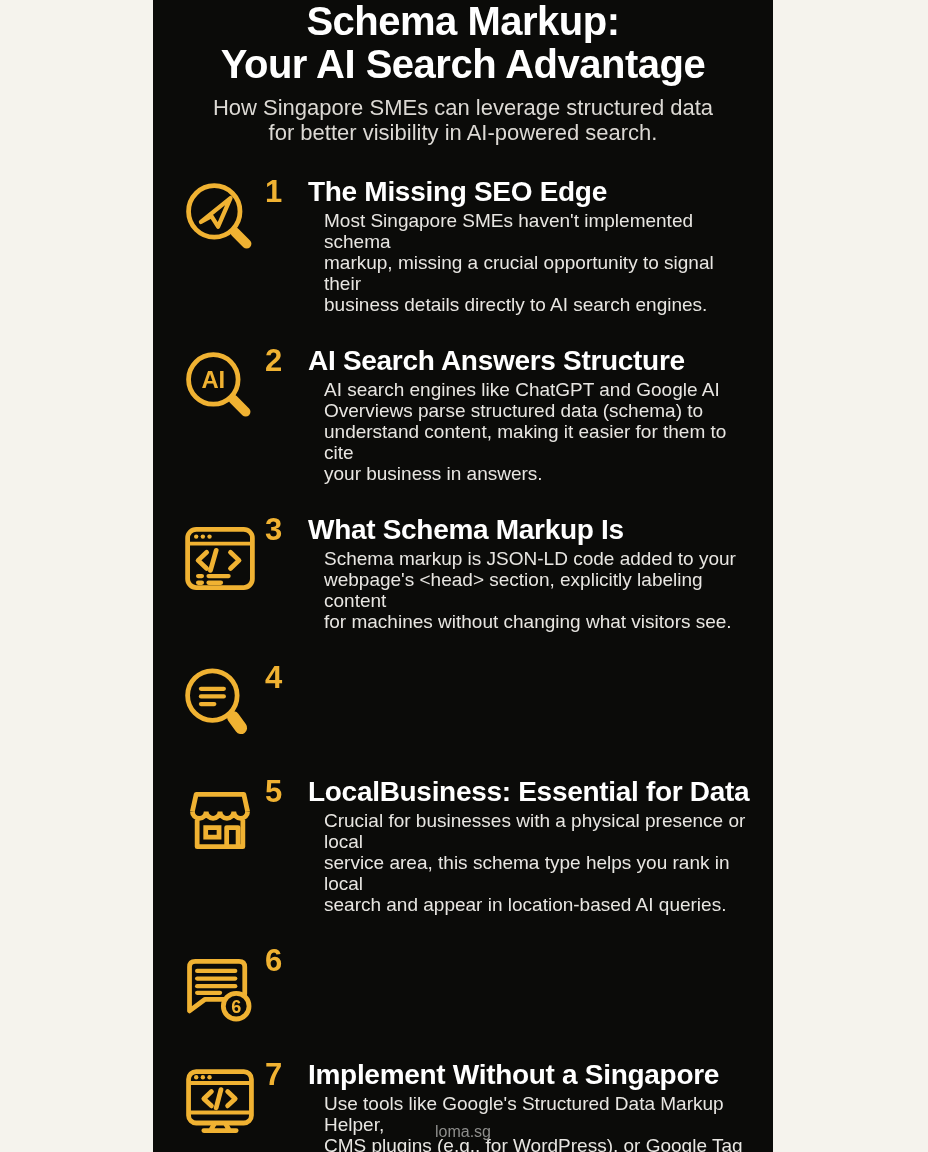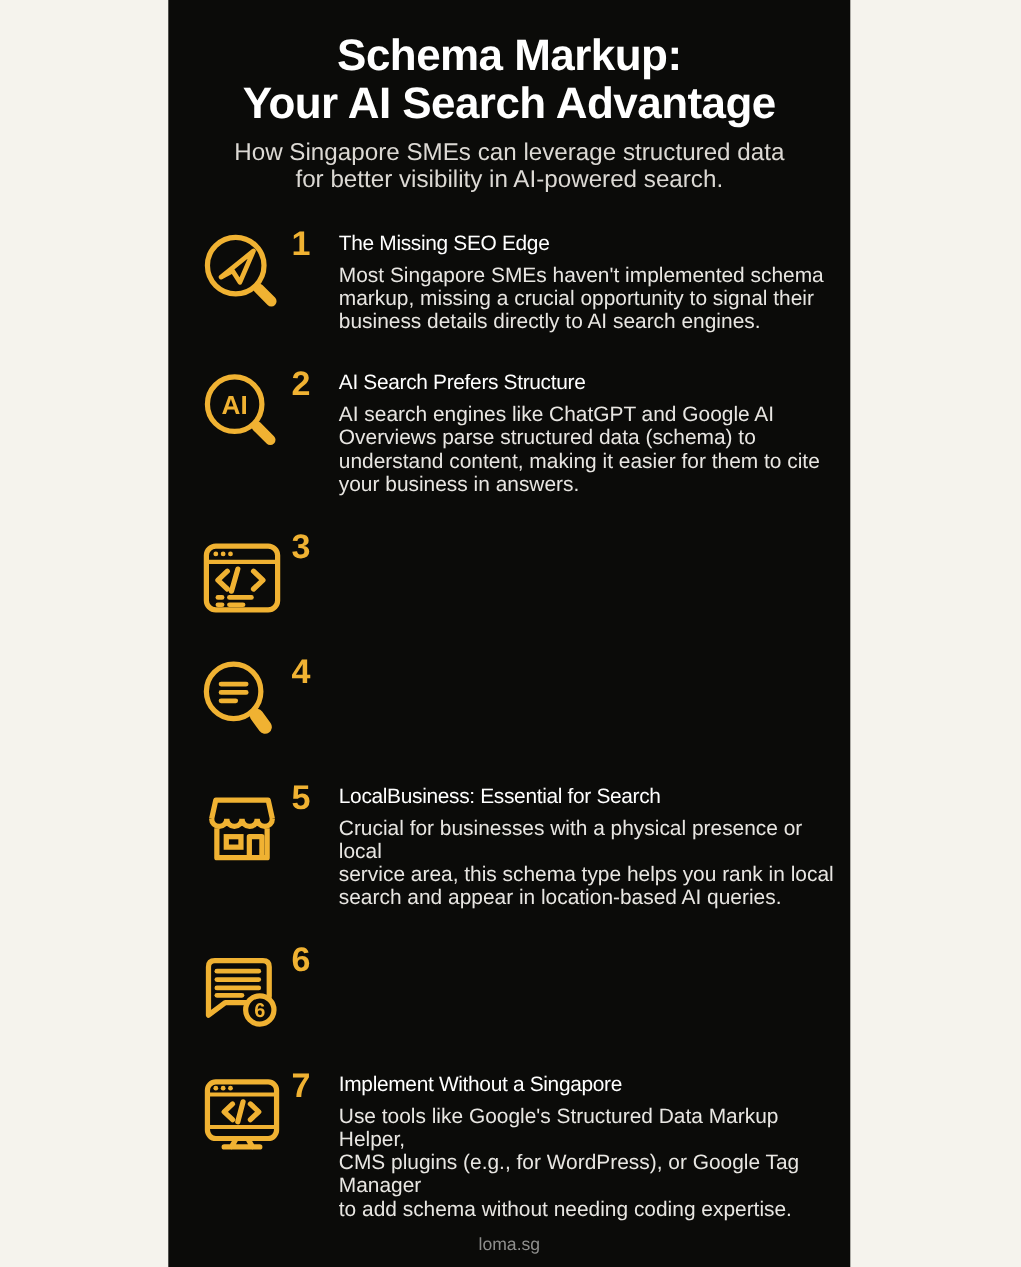--- a/index.html
+++ b/index.html
@@ -7,21 +7,21 @@
     width:928px;height:1152px;
     background:#F5F3ED;
     font-family:"Liberation Sans", sans-serif;
     -webkit-font-smoothing:antialiased;
   }
   .page{position:relative;width:928px;height:1152px;background:#F5F3ED;overflow:hidden;}
   .panel{
     position:absolute;left:153px;top:0;width:620px;height:1152px;
     background:#0B0B09;
   }
-  header{text-align:center;padding-top:30px;}
+  header{text-align:center;}
   .title{
     margin:0;color:#FFFFFF;
     font-size:40px;line-height:43px;font-weight:700;
     letter-spacing:-0.5px;white-space:pre-line;
   }
   .subtitle{
     margin:9px 0 18px;color:#DCD9D4;
     font-size:22px;line-height:25px;font-weight:400;
     white-space:pre-line;
   }
@@ -29,25 +29,25 @@
   .item{display:flex;align-items:flex-start;margin-bottom:30px;}
   .icon-box{width:85px;flex:none;padding-top:4px;}
   .icon-box svg{display:block;}
   .num{
     width:34px;flex:none;text-align:left;
     color:#F0B232;font-size:31px;line-height:32px;font-weight:700;
   }
   .txt{flex:1;padding-left:9px;min-width:0;}
   .item-title{
     margin:0;color:#FFFFFF;
-    font-size:19px;line-height:32px;font-weight:400;
+    font-size:28px;line-height:32px;font-weight:700;
     letter-spacing:-0.3px;white-space:nowrap;
   }
   .item-body{
-    margin:2px 0 0;color:#E8E6E2;
+    margin:2px 16px 0;color:#E8E6E2;
     font-size:19px;line-height:21px;font-weight:400;
     white-space:pre-line;
   }
   .footer{
     position:absolute;bottom:11px;left:0;width:100%;
     text-align:center;color:#8E8E8C;font-size:16px;
   }
 </style>
 </head>
 <body>
@@ -84,21 +84,21 @@
       <div class="item">
         <div class="icon-box">
           <svg width="80" height="80" viewBox="0 0 84 84" fill="none">
             <circle cx="35" cy="32" r="26" stroke="#F0B232" stroke-width="5"></circle>
             <line x1="56" y1="53" x2="69" y2="66" stroke="#F0B232" stroke-width="10" stroke-linecap="round"></line>
             <text x="35" y="41" text-anchor="middle" font-family="Liberation Sans, sans-serif" font-size="25" font-weight="700" fill="#F0B232">AI</text>
           </svg>
         </div>
         <div class="num">2</div>
         <div class="txt">
-          <h2 class="item-title">AI Search Prefers Structure</h2>
+          <h2 class="item-title">AI Search Answers Structure</h2>
           <p class="item-body">AI search engines like ChatGPT and Google AI
 Overviews parse structured data (schema) to
 understand content, making it easier for them to cite
 your business in answers.</p>
         </div>
       </div>
 
       <div class="item">
         <div class="icon-box">
           <svg width="80" height="80" viewBox="0 0 84 84" fill="none">
@@ -110,20 +110,26 @@
             <path d="M28 36 L19 44.5 L28 53" stroke="#F0B232" stroke-width="5" stroke-linecap="round" stroke-linejoin="round"></path>
             <line x1="38" y1="34" x2="32" y2="55" stroke="#F0B232" stroke-width="5" stroke-linecap="round"></line>
             <path d="M53 36 L62 44.5 L53 53" stroke="#F0B232" stroke-width="5" stroke-linecap="round" stroke-linejoin="round"></path>
             <line x1="19" y1="61" x2="23" y2="61" stroke="#F0B232" stroke-width="4.5" stroke-linecap="round"></line>
             <line x1="30" y1="61" x2="51" y2="61" stroke="#F0B232" stroke-width="4.5" stroke-linecap="round"></line>
             <line x1="19" y1="68" x2="23" y2="68" stroke="#F0B232" stroke-width="4.5" stroke-linecap="round"></line>
             <line x1="30" y1="68" x2="43" y2="68" stroke="#F0B232" stroke-width="4.5" stroke-linecap="round"></line>
           </svg>
         </div>
         <div class="num">3</div>
+        <div class="txt">
+          <h2 class="item-title">What Schema Markup Is</h2>
+          <p class="item-body">Schema markup is JSON-LD code added to your
+webpage's &lt;head&gt; section, explicitly labeling content
+for machines without changing what visitors see.</p>
+        </div>
       </div>
 
       <div class="item">
         <div class="icon-box">
           <svg width="80" height="80" viewBox="0 0 84 84" fill="none">
             <circle cx="34" cy="31" r="26" stroke="#F0B232" stroke-width="5"></circle>
             <line x1="22" y1="24" x2="46" y2="24" stroke="#F0B232" stroke-width="4.5" stroke-linecap="round"></line>
             <line x1="22" y1="32" x2="46" y2="32" stroke="#F0B232" stroke-width="4.5" stroke-linecap="round"></line>
             <line x1="22" y1="40" x2="36" y2="40" stroke="#F0B232" stroke-width="4.5" stroke-linecap="round"></line>
             <line x1="56" y1="54" x2="64" y2="65" stroke="#F0B232" stroke-width="13" stroke-linecap="round"></line>
@@ -137,21 +143,21 @@
           <svg width="80" height="80" viewBox="0 0 84 84" fill="none">
             <path d="M13 33 L17 15 L67 15 L71 33" stroke="#F0B232" stroke-width="5" stroke-linejoin="round"></path>
             <path d="M13 33 a7.25 7.25 0 0 0 14.5 0 a7.25 7.25 0 0 0 14.5 0 a7.25 7.25 0 0 0 14.5 0 a7.25 7.25 0 0 0 14.5 0" stroke="#F0B232" stroke-width="5"></path>
             <path d="M18 42 L18 70 L66 70 L66 42" stroke="#F0B232" stroke-width="5" stroke-linejoin="round"></path>
             <rect x="27" y="50" width="14" height="10" stroke="#F0B232" stroke-width="5"></rect>
             <path d="M49 70 L49 50 L61 50 L61 70" stroke="#F0B232" stroke-width="5" stroke-linejoin="round"></path>
           </svg>
         </div>
         <div class="num">5</div>
         <div class="txt">
-          <h2 class="item-title">LocalBusiness: Essential for Search</h2>
+          <h2 class="item-title">LocalBusiness: Essential for Data</h2>
           <p class="item-body">Crucial for businesses with a physical presence or local
 service area, this schema type helps you rank in local
 search and appear in location-based AI queries.</p>
         </div>
       </div>
 
       <div class="item">
         <div class="icon-box">
           <svg width="80" height="80" viewBox="0 0 84 84" fill="none">
             <path d="M68 19 L68 47 Q68 53 62 53 L26 53 L10 65 L10 19 Q10 13 16 13 L62 13 Q68 13 68 19 Z" stroke="#F0B232" stroke-width="5" stroke-linejoin="round"></path>

